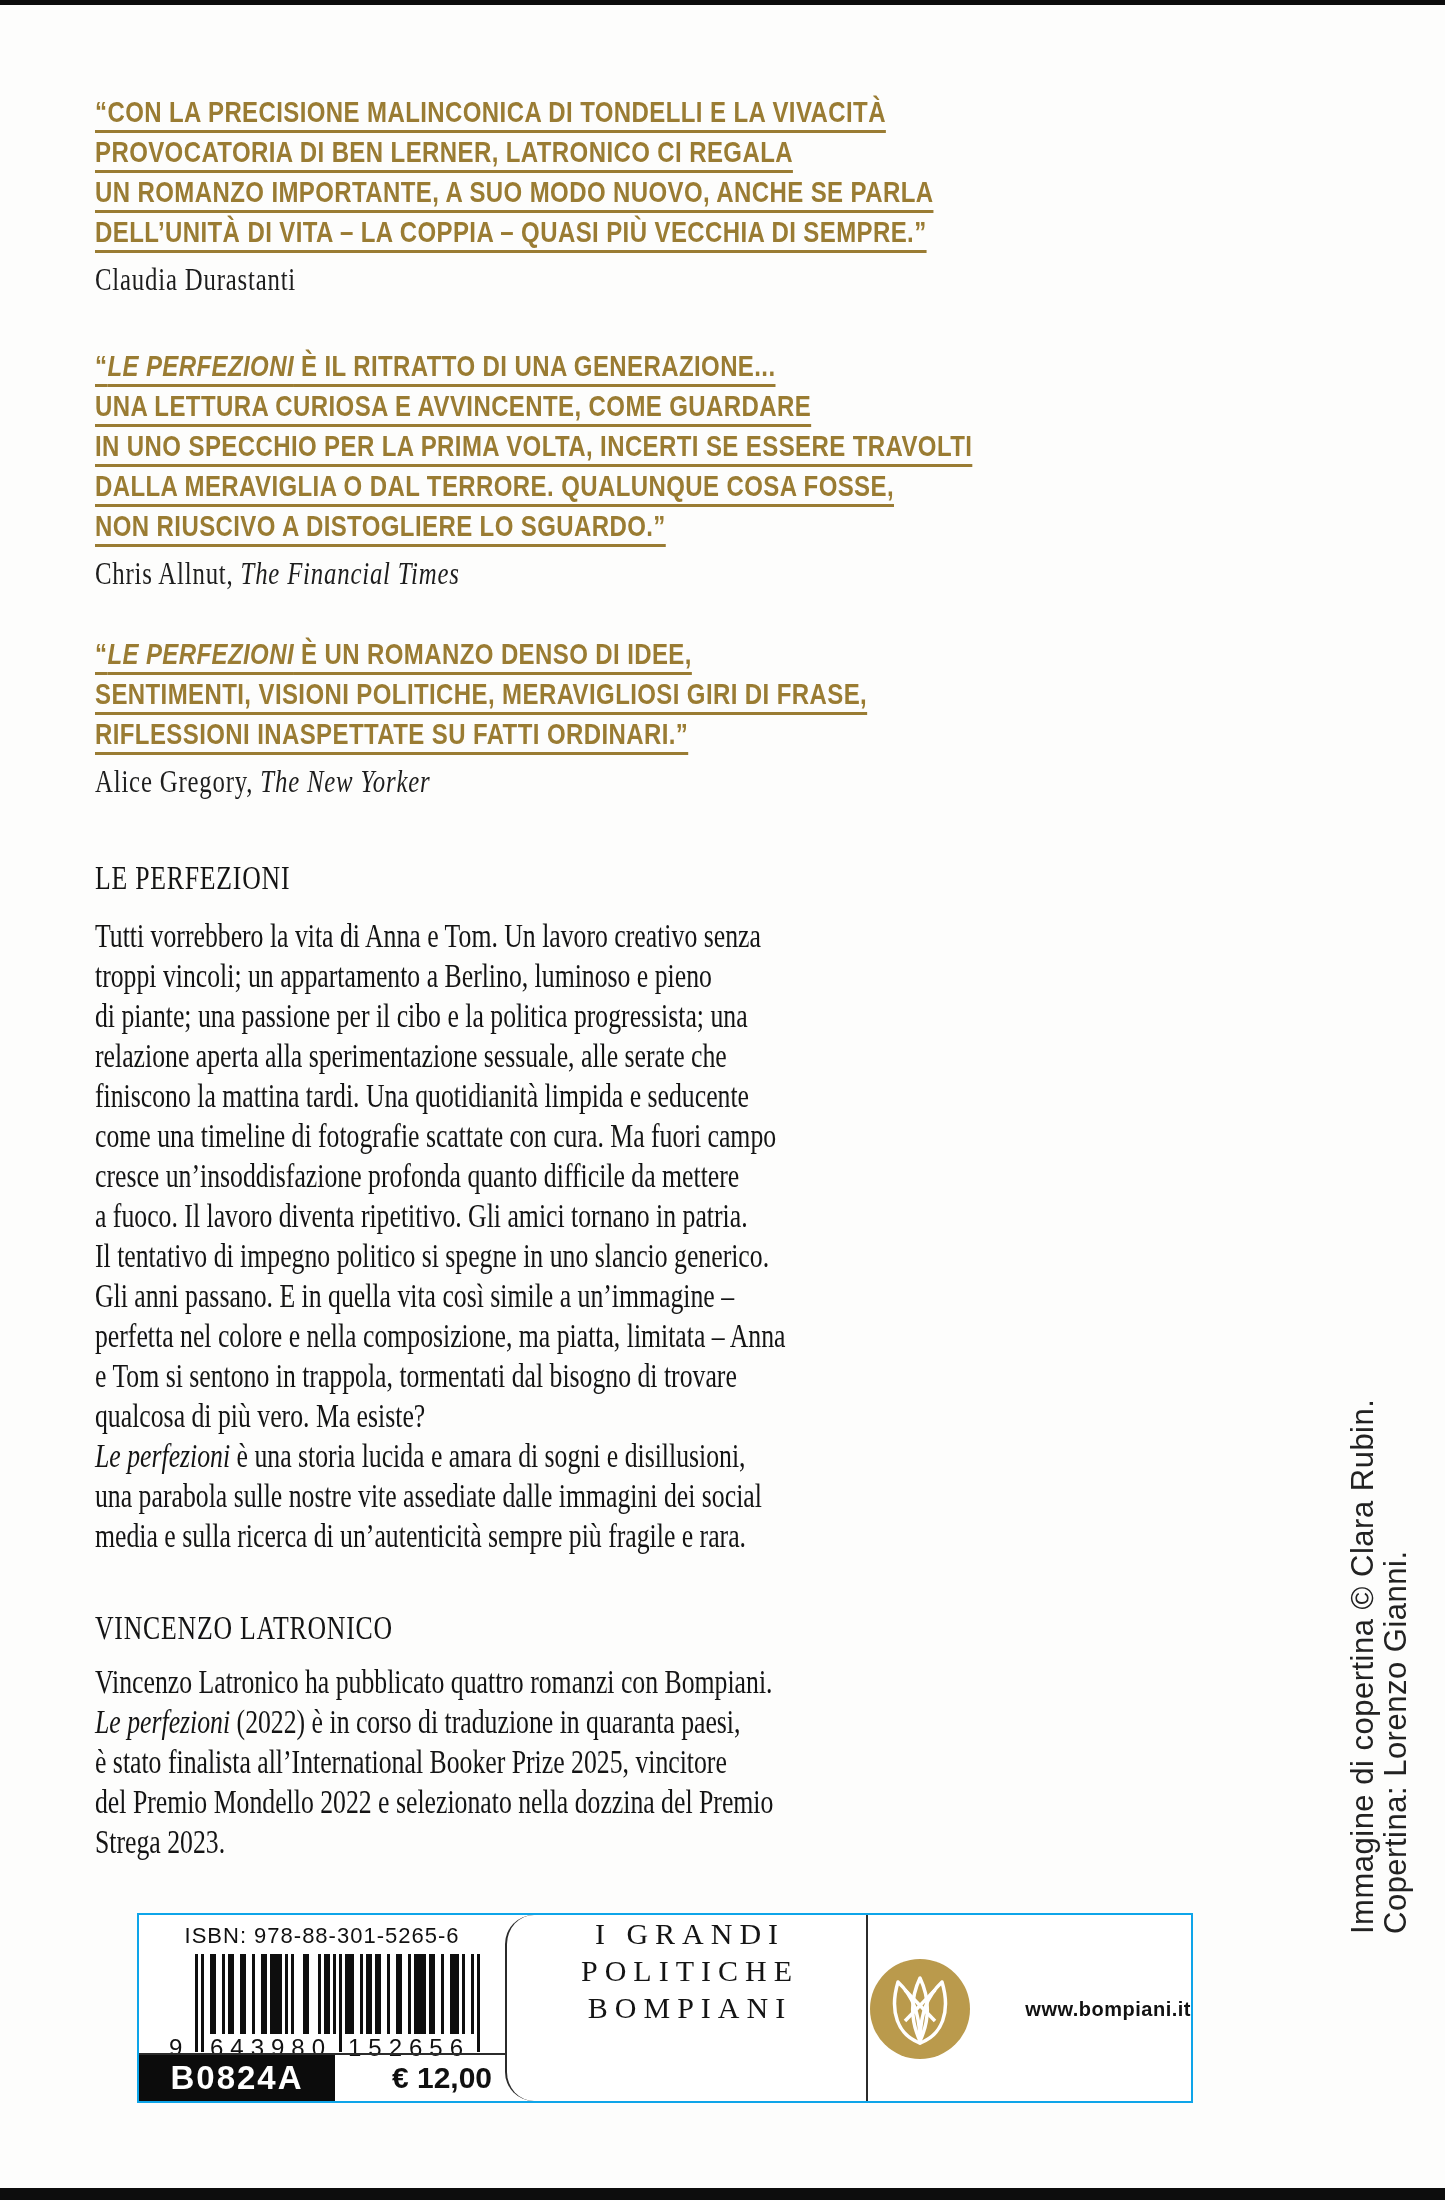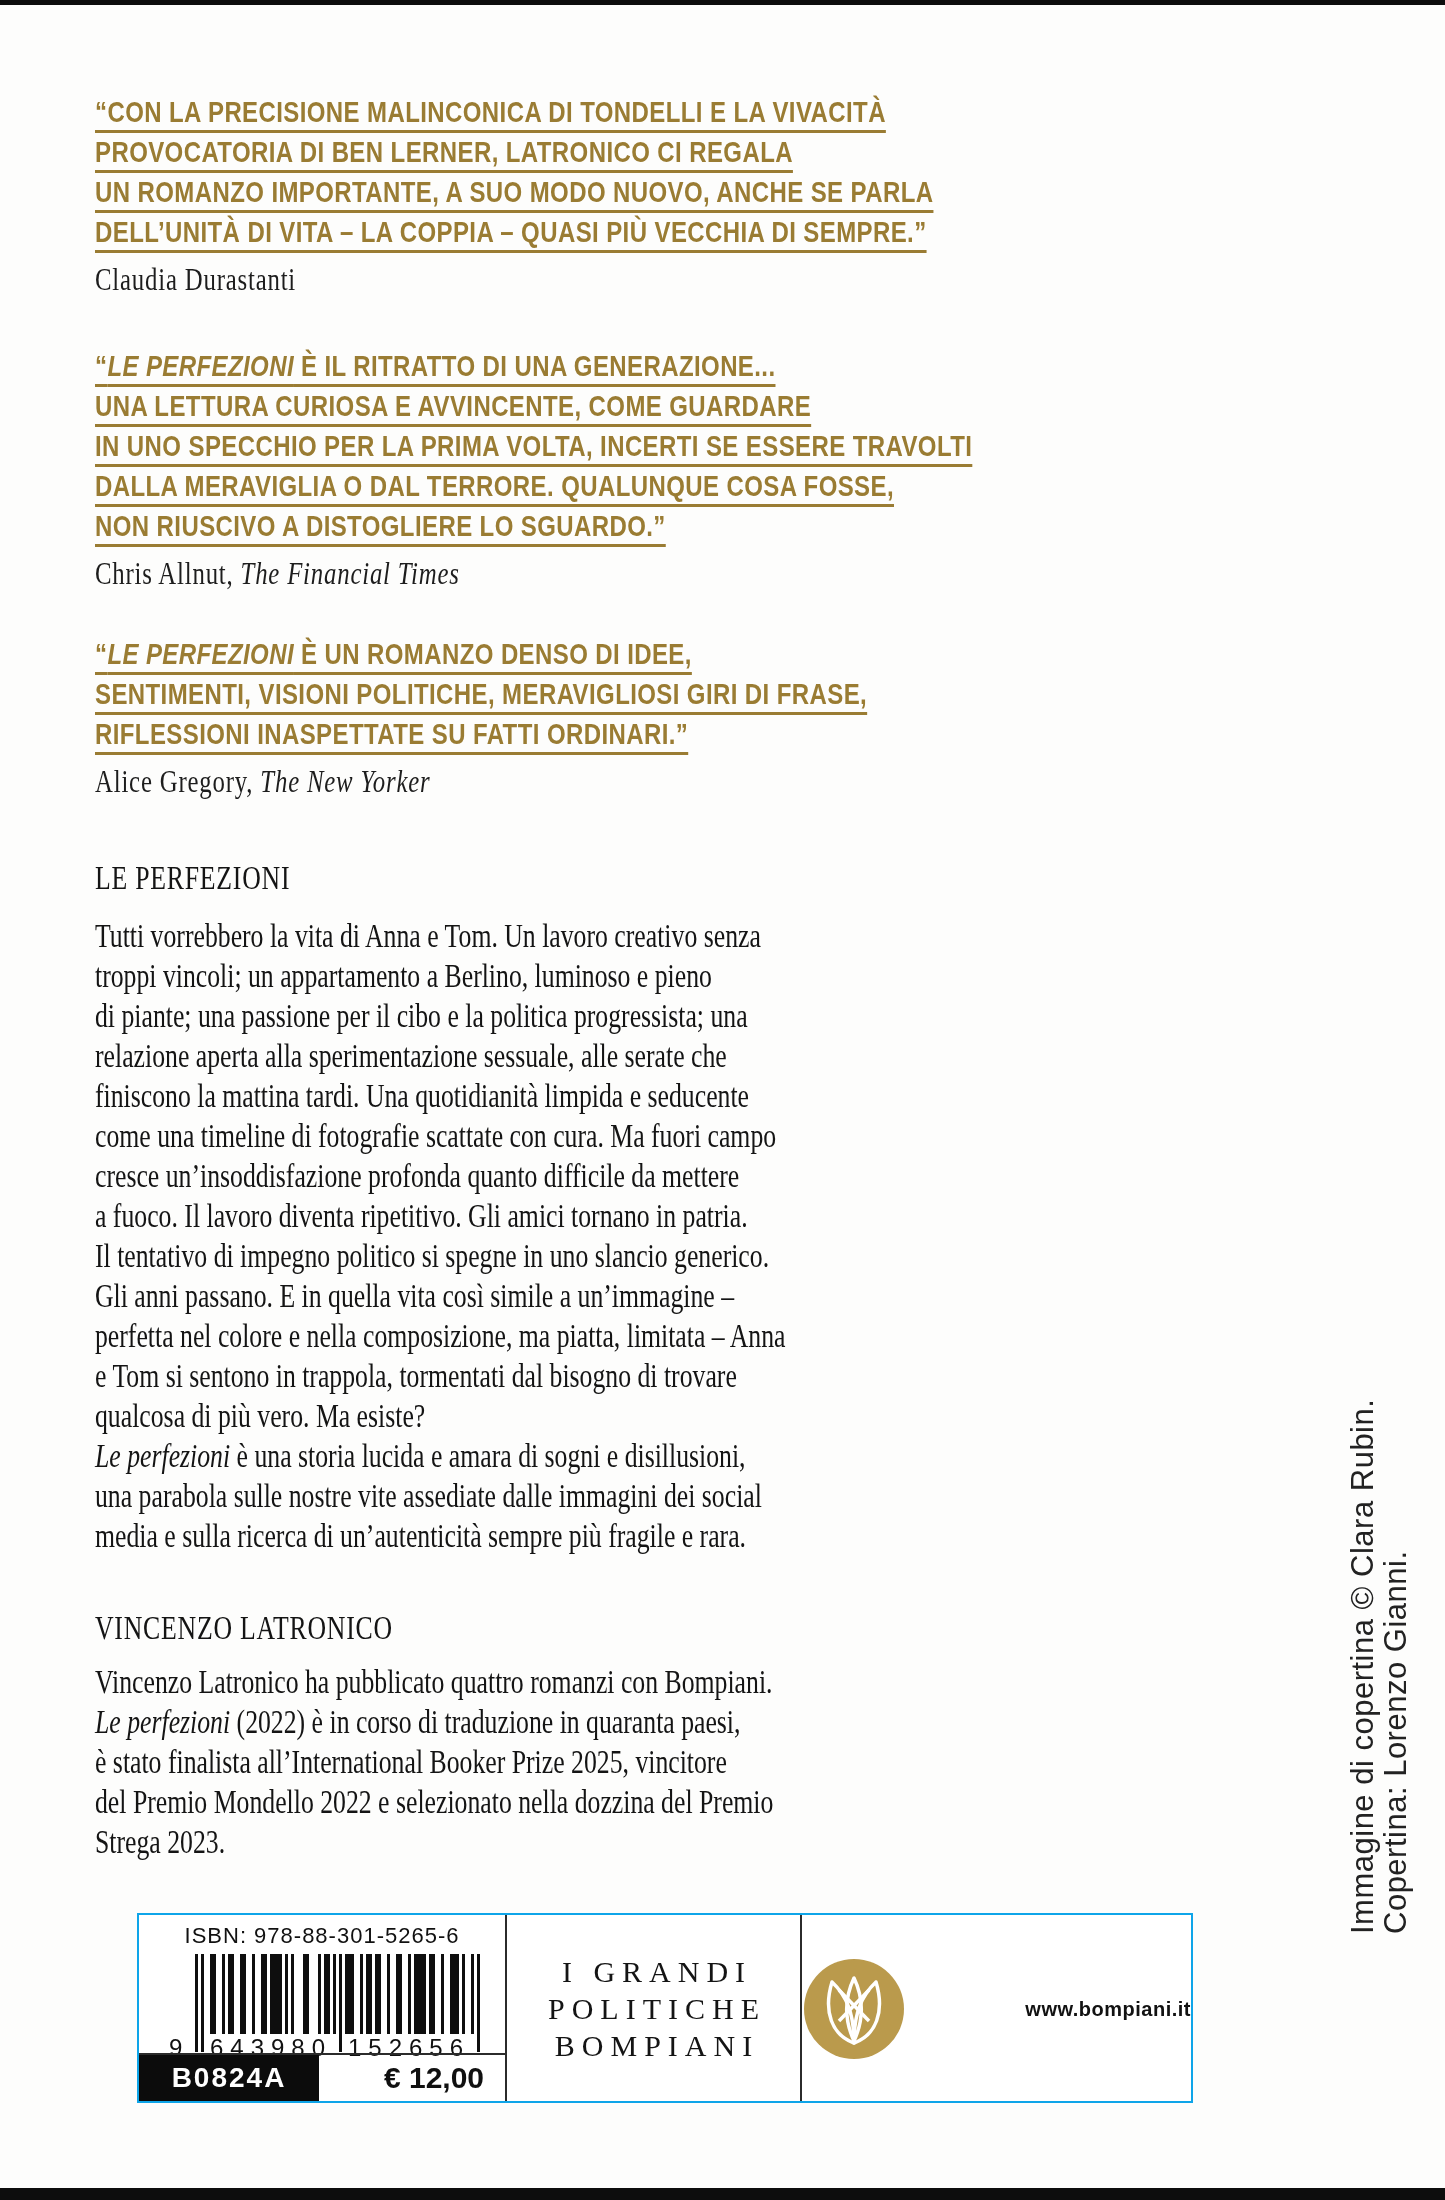--- a/index.html
+++ b/index.html
@@ -35,35 +35,35 @@
         transform:rotate(-90deg);transform-origin:0 0;
         font-size:31px;line-height:33px;color:#222;letter-spacing:.5px;}
   .credits .line{white-space:nowrap;}
 
   
   .bottom-box{position:absolute;left:137px;top:1913px;width:1056px;height:190px;
         border:2px solid #0ea5e9;display:flex;box-sizing:border-box;background:#fff;}
   .cell{position:relative;box-sizing:border-box;}
   .cell + .cell{border-left:2px solid #2b2b2b;}
   .cell-barcode{width:366px;}
-  .cell-series{width:295px;display:flex;align-items:center;justify-content:center;}
+  .cell-series{width:361px;display:flex;justify-content:center;border-radius:29px;}
   .cell-logo{flex:1;display:flex;align-items:center;
         justify-content:space-between;padding:12px 0 10px;}
 
   .isbn{text-align:center;margin-top:8px;font-size:22px;letter-spacing:1px;color:#111;}
   .barcode{position:relative;width:285px;height:108px;margin:5px 0 0 56px;}
   .bar{position:absolute;top:0;background:#0e0e0e;height:84px;}
   .bar.guard{height:98px;}
   .bd{position:absolute;top:80px;font-size:24px;color:#111;background:#fff;}
   .bd-first{left:-26px;}
   .bd-left{left:10px;width:132px;text-align:center;letter-spacing:7px;}
   .bd-right{left:148px;width:132px;text-align:center;letter-spacing:7px;}
 
   .price-row{position:absolute;left:0;right:0;bottom:0;height:46px;border-top:2px solid #2b2b2b;display:flex;}
-  .code-box{width:180px;background:#0c0c0c;color:#fff;font-weight:bold;font-size:28px;
+  .code-box{width:196px;background:#0c0c0c;color:#fff;font-weight:bold;font-size:33px;
         display:flex;align-items:center;justify-content:center;letter-spacing:2px;}
   .price{flex:1;display:flex;align-items:center;justify-content:center;
         font-weight:bold;font-size:30px;color:#101010;margin-left:44px;}
 
   .series{text-align:center;}
   .series .line{font-family:"Liberation Serif",serif;font-size:30px;line-height:37px;
         letter-spacing:7px;color:#141414;text-indent:7px;}
 
   .logo-url{font-weight:bold;font-size:20px;color:#111;letter-spacing:.5px;}
   .logo-svg{display:block;}

